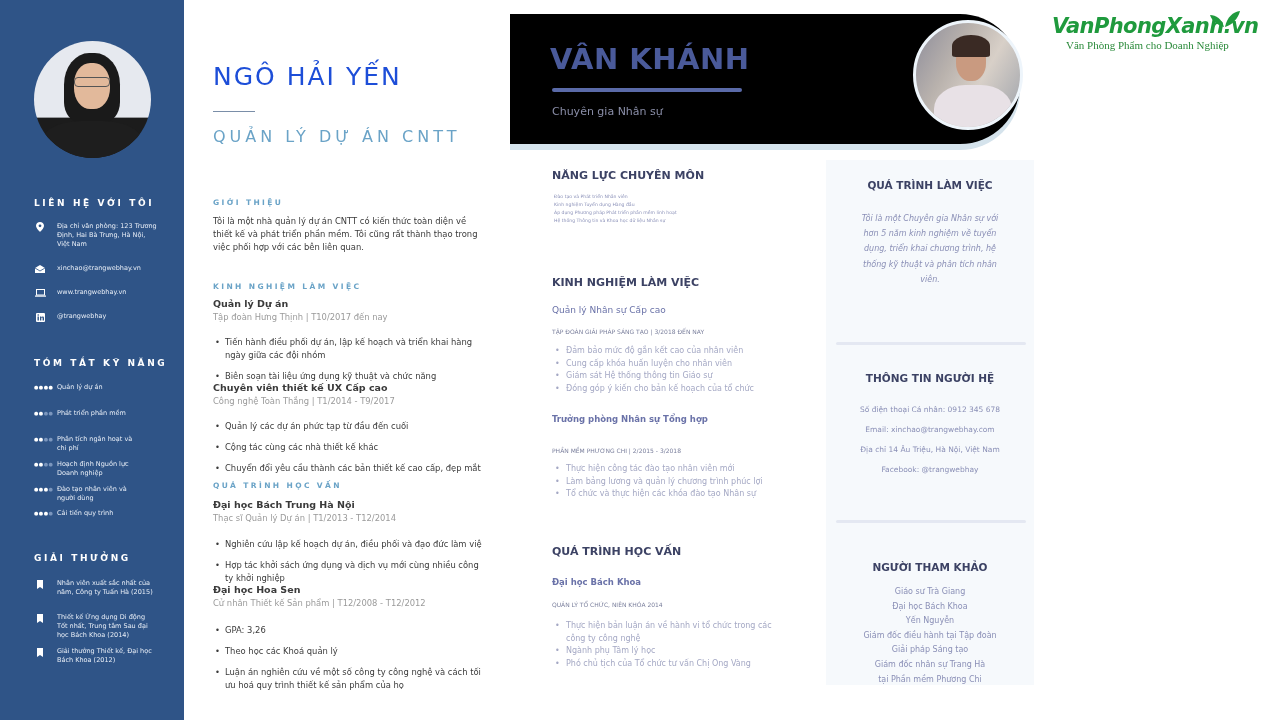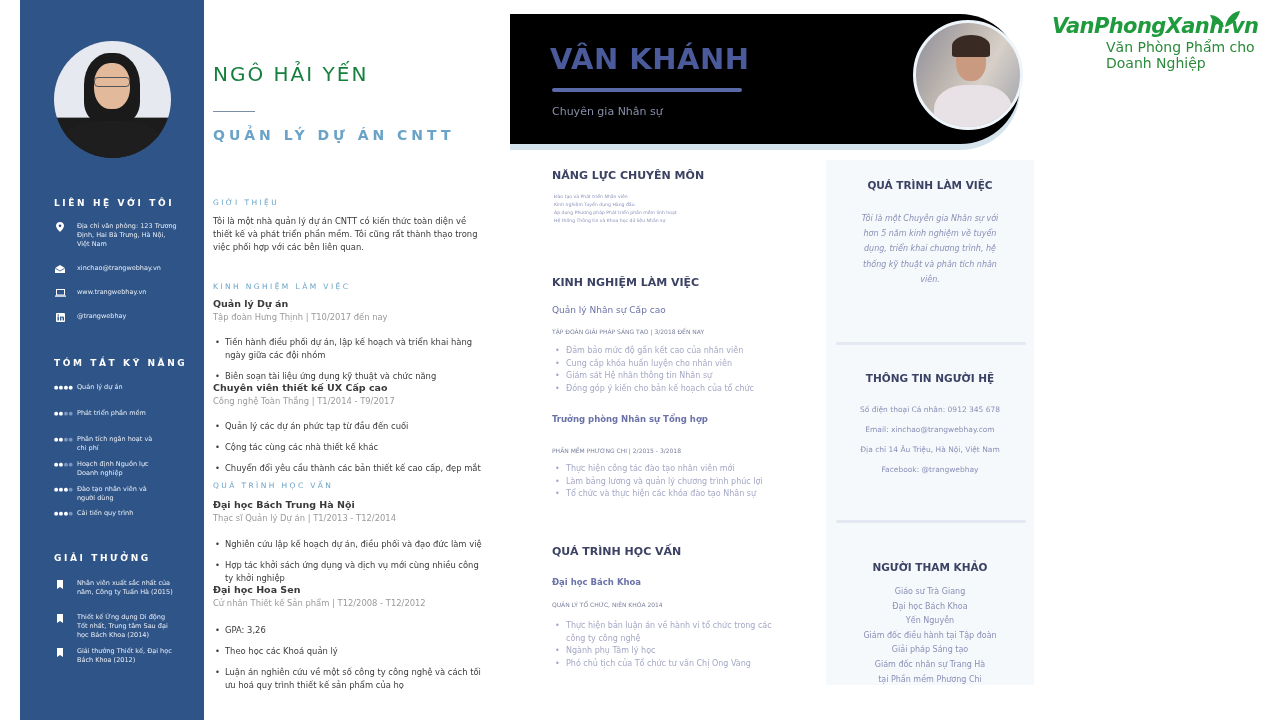--- a/index.html
+++ b/index.html
@@ -1,44 +1,44 @@
 <!DOCTYPE html>
 <html><head>
 <meta charset="utf-8">
 <style>
   * { box-sizing: border-box; margin: 0; padding: 0; }
   html, body { width: 1280px; height: 720px; overflow: hidden; background: #ffffff; }
   body { position: relative; font-family: "DejaVu Sans", sans-serif; color: #333; }
 
   
   .cv1 { position: absolute; left: 0; top: 0; width: 510px; height: 720px; background: #fff; }
-  .sidebar { position: absolute; left: 0; top: 0; width: 184px; height: 720px; background: #2f5487; color: #fff; margin-left: 20px; }
+  .sidebar { position: absolute; left: 0; top: 0; width: 184px; height: 720px; background: #2f5487; color: #fff; }
   .avatar1 { position: absolute; left: 34px; top: 41px; width: 117px; height: 117px; border-radius: 50%;
     background: radial-gradient(circle at 50% 38%, #e7c2a7 0 17%, transparent 18%),
                 radial-gradient(ellipse at 50% 40%, #1b1b1b 0 30%, transparent 31%),
                 linear-gradient(#e6e9ef 0 65%, #1c1c1c 66% 100%);
     overflow: hidden; }
   .avatar1 .face { position: absolute; left: 40px; top: 22px; width: 36px; height: 46px; border-radius: 45%; background: #e2b99b; }
   .avatar1 .hair { position: absolute; left: 30px; top: 12px; width: 56px; height: 70px; border-radius: 45% 45% 30% 30%; background: #1a1a1a; }
   .avatar1 .body { position: absolute; left: 8px; top: 80px; width: 100px; height: 50px; border-radius: 40% 40% 0 0; background: #1e1e1e; }
   .avatar1 .glasses { position: absolute; left: 40px; top: 36px; width: 36px; height: 10px; border: 1.5px solid #555; border-radius: 4px; }
 
   .sb-heading { position: absolute; left: 34px; font-size: 9px; font-weight: bold; letter-spacing: 2.6px; color: #fff; }
   .sb-row { position: absolute; left: 34px; display: flex; align-items: flex-start; font-size: 6.5px; line-height: 9px; color: #e8eef7; }
   .sb-row .ico { width: 12px; height: 10px; margin-right: 11px; flex-shrink: 0; display: flex; align-items: center; justify-content: center; }
   .sb-row .txt { width: 100px; }
   .dots { width: 19px; margin-right: 4px; font-size: 5px; letter-spacing: 0.5px; flex-shrink: 0; }
   .dots .on { color: #ffffff; }
   .dots .off { color: #7b96bd; }
 
-  .name1 { position: absolute; left: 213px; top: 62px; font-family: "DejaVu Sans", sans-serif; font-size: 20px; letter-spacing: 2px; color: #15803d; font-weight: normal; text-align: center; }
+  .name1 { position: absolute; left: 213px; top: 62px; font-family: "DejaVu Sans", sans-serif; font-size: 25px; letter-spacing: 2px; color: #1d4ed8; font-weight: normal; text-align: center; }
   .rule1 { position: absolute; left: 213px; top: 111px; width: 42px; height: 1px; background: #7a8ea8; }
-  .title1 { position: absolute; left: 213px; top: 127px; font-size: 14px; letter-spacing: 4px; color: #6aa3c7; font-weight: bold; }
-
-  .sec1 { position: absolute; left: 213px; font-size: 7.5px; letter-spacing: 2.4px; color: #6aa3c7; font-weight: normal; }
+  .title1 { position: absolute; left: 213px; top: 127px; font-size: 16px; letter-spacing: 4px; color: #6aa3c7; font-weight: normal; }
+
+  .sec1 { position: absolute; left: 213px; font-size: 7.5px; letter-spacing: 2.4px; color: #6aa3c7; font-weight: bold; }
   .p1 { position: absolute; left: 213px; width: 270px; font-size: 8.4px; line-height: 13px; color: #3a3a3a; }
   .job-title { position: absolute; left: 213px; font-size: 9.5px; font-weight: bold; color: #3a3a3a; }
   .job-sub { position: absolute; left: 213px; font-size: 8.4px; color: #9a9a9a; }
   .ul1 { position: absolute; left: 213px; width: 270px; font-size: 8.4px; line-height: 13px; color: #3a3a3a; list-style: none; }
   .ul1 li { position: relative; padding-left: 12px; margin-top: 8px; }
   .ul1 li::before { content: "•"; position: absolute; left: 2px; top: 0; }
 
   
   .cv2 { position: absolute; left: 510px; top: 0; width: 530px; height: 720px; background: #fff; }
   .hdr2 { position: absolute; left: 0; top: 14px; width: 510px; height: 130px; background: #000000; border-radius: 0 60px 60px 0; box-shadow: 0 6px 0 #d5e3ec; }
@@ -62,21 +62,21 @@
 
   .card2 { position: absolute; left: 316px; width: 208px; background: #f6f9fc; }
   .card-divider { position: absolute; left: 326px; width: 190px; height: 3px; background: #e4e8f2; border-radius: 2px; }
   .card-title { position: absolute; left: 316px; width: 208px; text-align: center; font-size: 10.5px; font-weight: bold; color: #3c4264; }
   .card-text { position: absolute; left: 316px; width: 208px; text-align: center; font-size: 8px; line-height: 15.2px; color: #8a8fb6; }
   .card-text.italic { font-style: italic; }
 
   
   .brand { position: absolute; left: 1052px; top: 14px; width: 215px; }
   .brand-name { font-size: 21px; font-weight: bold; font-style: italic; color: #1f9a3d; letter-spacing: -0.6px; }
-  .brand-tag { font-size: 14px; color: #2a8a3a; margin-left: 54px; margin-top: 1px; }
+  .brand-tag { font-size: 11px; color: #2a8a3a; margin-left: 14px; margin-top: 1px; font-family: Liberation Serif, serif; }
   .leaf { position: absolute; left: 158px; top: -3px; width: 30px; height: 16px; }
 </style>
 </head>
 <body>
 
 <div class="cv1">
   <div class="sidebar">
     <div class="avatar1">
       <div class="hair"></div>
         <div class="face"></div>
@@ -236,21 +236,21 @@
     <div>Áp dụng Phương pháp Phát triển phần mềm linh hoạt</div>
     <div>Hệ thống Thông tin và Khoa học dữ liệu Nhân sự</div>
   </div>
 
   <div class="sec2" style="top:276px">KINH NGHIỆM LÀM VIỆC</div>
   <div class="jt2" style="top:305px">Quản lý Nhân sự Cấp cao</div>
   <div class="co2" style="top:328px">TẬP ĐOÀN GIẢI PHÁP SÁNG TẠO | 3/2018 ĐẾN NAY</div>
   <ul class="ul2" style="top:345px">
     <li>Đảm bảo mức độ gắn kết cao của nhân viên</li>
     <li>Cung cấp khóa huấn luyện cho nhân viên</li>
-    <li>Giám sát Hệ nhân thông tin Nhân sự</li>
+    <li>Giám sát Hệ thống thông tin Giáo sự</li>
     <li>Đóng góp ý kiến cho bản kế hoạch của tổ chức</li>
   </ul>
 
   <div class="jt2 bold" style="top:414px">Trưởng phòng Nhân sự Tổng hợp</div>
   <div class="co2" style="top:447px">PHẦN MỀM PHƯƠNG CHI | 2/2015 - 3/2018</div>
   <ul class="ul2" style="top:463px;width:230px">
     <li>Thực hiện công tác đào tạo nhân viên mới</li>
     <li>Làm bảng lương và quản lý chương trình phúc lợi</li>
     <li>Tổ chức và thực hiện các khóa đào tạo Nhân sự</li>
   </ul>

